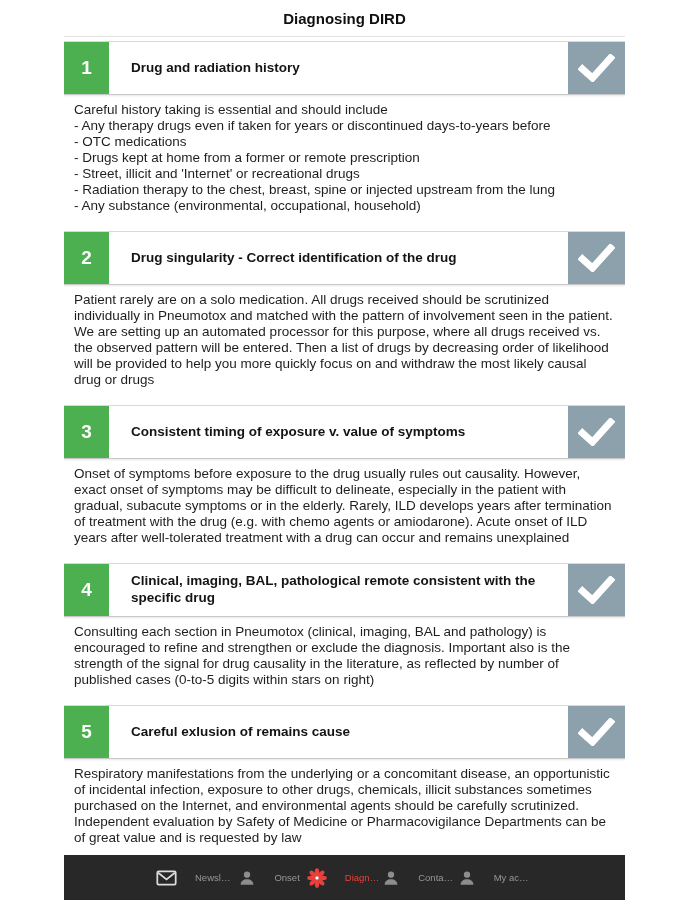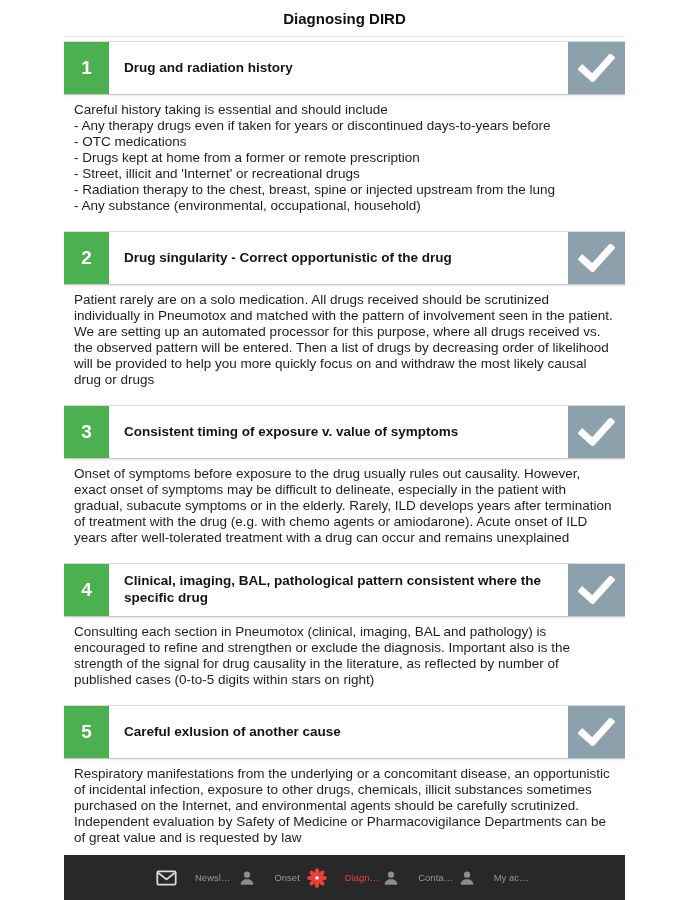--- a/index.html
+++ b/index.html
@@ -21,21 +21,21 @@
     box-shadow:0 1px 2px rgba(0,0,0,0.10);
     cursor:pointer;
   }
   .step-num {
     width:45px; flex:0 0 45px;
     background:var(--step-badge-green,#4caf50);
     color:#fff; font-size:19px; font-weight:bold;
     display:flex; align-items:center; justify-content:center;
   }
   .step-title {
-    flex:1; display:flex; align-items:center; padding:0 15px;
+    flex:1; display:flex; align-items:center; padding:0 22px;
     font-size:13.5px; font-weight:bold; color:#141414; line-height:1.25;
   }
   .step-check {
     width:57px; flex:0 0 57px;
     background:var(--check-square-gray,#8da1ad);
     display:flex; align-items:center; justify-content:center;
     cursor:pointer;
   }
   .step-body {
     font-size:13.5px; line-height:16px; color:#1e1e1e;
@@ -84,21 +84,21 @@
 - OTC medications
 - Drugs kept at home from a former or remote prescription
 - Street, illicit and 'Internet' or recreational drugs
 - Radiation therapy to the chest, breast, spine or injected upstream from the lung
 - Any substance (environmental, occupational, household)</p>
     </section>
 
     <section class="step">
       <div class="step-header">
         <div class="step-num">2</div>
-        <div class="step-title">Drug singularity - Correct opportunistic of the drug</div>
+        <div class="step-title">Drug singularity - Correct identification of the drug</div>
         <div class="step-check">
           <svg viewBox="0 0 36 28" width="37" height="28">
               <path d="M4 15l10 9L32 4" fill="none" stroke="#ffffff" stroke-width="7" stroke-linecap="square" stroke-linejoin="miter"></path>
             </svg>
         </div>
       </div>
       <p class="step-body">Patient rarely are on a solo medication. All drugs received should be scrutinized individually in Pneumotox and matched with the pattern of involvement seen in the patient. We are setting up an automated processor for this purpose, where all drugs received vs. the observed pattern will be entered. Then a list of drugs by decreasing order of likelihood will be provided to help you more quickly focus on and withdraw the most likely causal drug or drugs</p>
     </section>
 
     <section class="step">
@@ -110,34 +110,34 @@
               <path d="M4 15l10 9L32 4" fill="none" stroke="#ffffff" stroke-width="7" stroke-linecap="square" stroke-linejoin="miter"></path>
             </svg>
         </div>
       </div>
       <p class="step-body">Onset of symptoms before exposure to the drug usually rules out causality. However, exact onset of symptoms may be difficult to delineate, especially in the patient with gradual, subacute symptoms or in the elderly. Rarely, ILD develops years after termination of treatment with the drug (e.g. with chemo agents or amiodarone). Acute onset of ILD years after well-tolerated treatment with a drug can occur and remains unexplained</p>
     </section>
 
     <section class="step">
       <div class="step-header">
         <div class="step-num">4</div>
-        <div class="step-title">Clinical, imaging, BAL, pathological pattern consistent where the specific drug</div>
+        <div class="step-title">Clinical, imaging, BAL, pathological remote consistent with the specific drug</div>
         <div class="step-check">
           <svg viewBox="0 0 36 28" width="37" height="28">
               <path d="M4 15l10 9L32 4" fill="none" stroke="#ffffff" stroke-width="7" stroke-linecap="square" stroke-linejoin="miter"></path>
             </svg>
         </div>
       </div>
       <p class="step-body">Consulting each section in Pneumotox (clinical, imaging, BAL and pathology) is encouraged to refine and strengthen or exclude the diagnosis. Important also is the strength of the signal for drug causality in the literature, as reflected by number of published cases (0-to-5 digits within stars on right)</p>
     </section>
 
     <section class="step">
       <div class="step-header">
         <div class="step-num">5</div>
-        <div class="step-title">Careful exlusion of another cause</div>
+        <div class="step-title">Careful exlusion of remains cause</div>
         <div class="step-check">
           <svg viewBox="0 0 36 28" width="37" height="28">
               <path d="M4 15l10 9L32 4" fill="none" stroke="#ffffff" stroke-width="7" stroke-linecap="square" stroke-linejoin="miter"></path>
             </svg>
         </div>
       </div>
       <p class="step-body">Respiratory manifestations from the underlying or a concomitant disease, an opportunistic of incidental infection, exposure to other drugs, chemicals, illicit substances sometimes purchased on the Internet, and environmental agents should be carefully scrutinized. Independent evaluation by Safety of Medicine or Pharmacovigilance Departments can be of great value and is requested by law</p>
     </section>
 
   </main>

